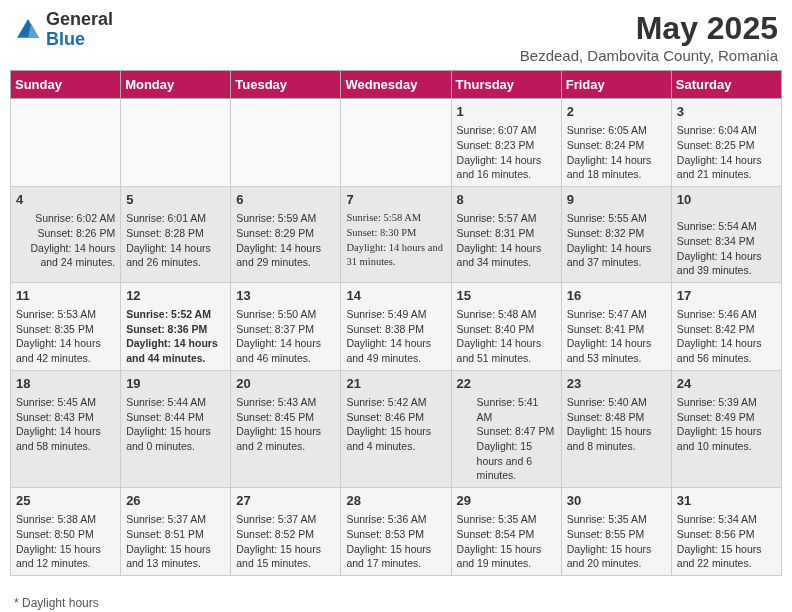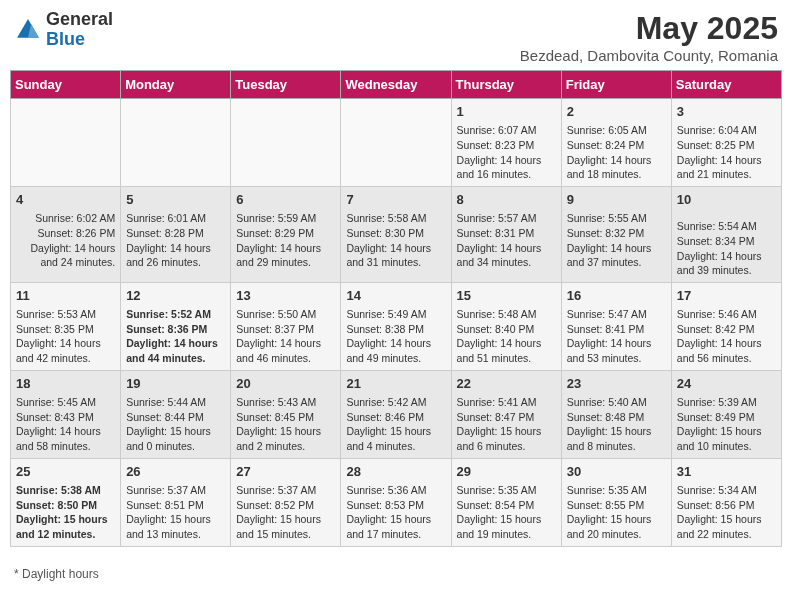--- a/index.html
+++ b/index.html
@@ -166,21 +166,21 @@
 Daylight: 14 hours and 26 minutes.</div>
         </td>
         <td>
           <span class="day-num">6</span>
           <div class="day-detail" style="white-space: pre-line;">Sunrise: 5:59 AM
 Sunset: 8:29 PM
 Daylight: 14 hours and 29 minutes.</div>
         </td>
         <td>
           <span class="day-num">7</span>
-          <div class="day-detail" style="white-space: pre-line;">Sunrise: 5:58 AM
+          <div class="day-detail" style="white-space: pre-line; font-family: Liberation Serif, serif;">Sunrise: 5:58 AM
 Sunset: 8:30 PM
 Daylight: 14 hours and 31 minutes.</div>
         </td>
         <td>
           <span class="day-num">8</span>
           <div class="day-detail" style="white-space: pre-line;">Sunrise: 5:57 AM
 Sunset: 8:31 PM
 Daylight: 14 hours and 34 minutes.</div>
         </td>
         <td>
@@ -260,41 +260,41 @@
 Daylight: 15 hours and 2 minutes.</div>
         </td>
         <td>
           <span class="day-num">21</span>
           <div class="day-detail" style="white-space: pre-line;">Sunrise: 5:42 AM
 Sunset: 8:46 PM
 Daylight: 15 hours and 4 minutes.</div>
         </td>
         <td>
           <span class="day-num">22</span>
-          <div class="day-detail" style="white-space: pre-line;">Sunrise: 5:41 AM
+          <div class="day-detail" style="white-space: pre-line; margin-left: 20px;">Sunrise: 5:41 AM
 Sunset: 8:47 PM
 Daylight: 15 hours and 6 minutes.</div>
         </td>
         <td>
           <span class="day-num">23</span>
           <div class="day-detail" style="white-space: pre-line;">Sunrise: 5:40 AM
 Sunset: 8:48 PM
 Daylight: 15 hours and 8 minutes.</div>
         </td>
         <td>
           <span class="day-num">24</span>
           <div class="day-detail" style="white-space: pre-line;">Sunrise: 5:39 AM
 Sunset: 8:49 PM
 Daylight: 15 hours and 10 minutes.</div>
         </td>
       </tr>
       <tr>
         <td>
           <span class="day-num">25</span>
-          <div class="day-detail" style="white-space: pre-line; font-weight: bold;">Sunrise: 5:38 AM
+          <div class="day-detail" style="white-space: pre-line;">Sunrise: 5:38 AM
 Sunset: 8:50 PM
 Daylight: 15 hours and 12 minutes.</div>
         </td>
         <td>
           <span class="day-num">26</span>
           <div class="day-detail" style="white-space: pre-line;">Sunrise: 5:37 AM
 Sunset: 8:51 PM
 Daylight: 15 hours and 13 minutes.</div>
         </td>
         <td>

